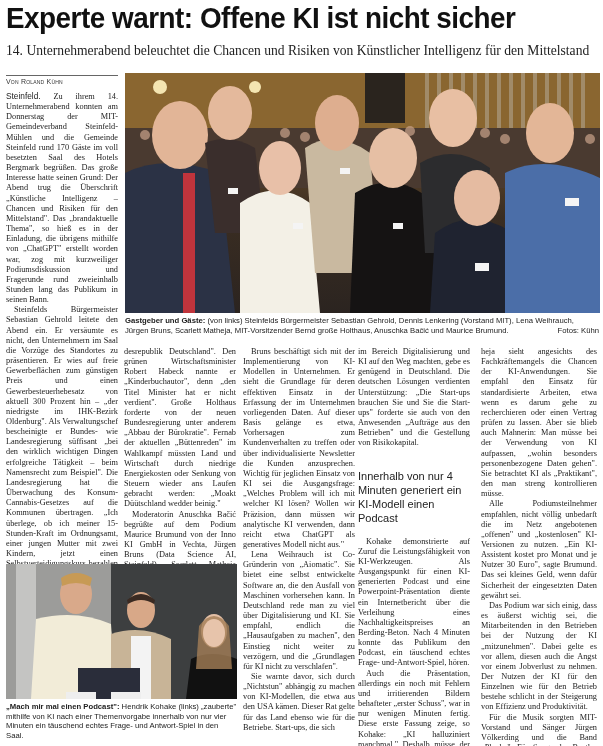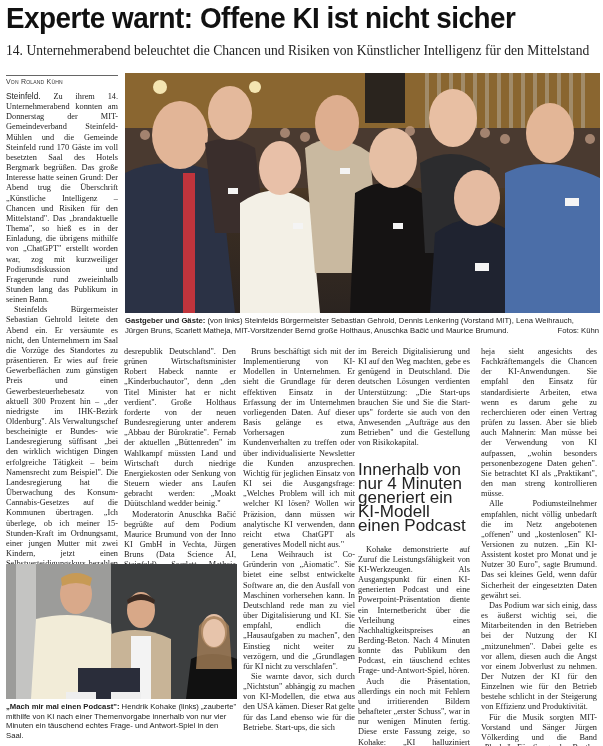--- a/index.html
+++ b/index.html
@@ -9,21 +9,21 @@
   .byline-rule { position:absolute; left:6px; top:75px; width:112px; border-top:1px solid #666; }
   .byline { position:absolute; left:6px; top:78px; font-family:"Liberation Sans", sans-serif; font-size:7px; font-variant:small-caps; letter-spacing:0.2px; color:#333; }
   .col { position:absolute; font-family:"Liberation Serif", serif; font-size:8.3px; line-height:10.15px; text-align:justify; hyphens:auto; color:#222; }
   .col p { margin:0; text-indent:8px; }
   .col p.first { text-indent:0; }
   .col .dateline { font-family:"Liberation Sans", sans-serif; font-weight:normal; }
   .photo { position:absolute; overflow:hidden; }
   .caption { position:absolute; font-family:"Liberation Sans", sans-serif; font-size:7.7px; line-height:9.6px; color:#222; }
   .caption b { font-weight:bold; }
   .credit { float:right;text-align:right; }
-  .interhead { font-family:"Liberation Sans", sans-serif; font-size:17px; line-height:14px; color:#222; margin:14px 0 12px 0; text-align:left; }
+  .interhead { font-family:"Liberation Sans", sans-serif; font-size:11px; line-height:14px; color:#222; margin:20px 0 12px 0; text-align:left; }
 </style>
 </head>
 <body>
 
 <div>
   <div class="headline">Experte warnt: Offene KI ist nicht sicher</div>
   <div class="subhead">14. Unternehmerabend beleuchtet die Chancen und Risiken von Künstlicher Intelligenz für den Mittelstand</div>
   <div class="byline-rule"></div>
   <div class="byline">Von Roland Kühn</div>
 

